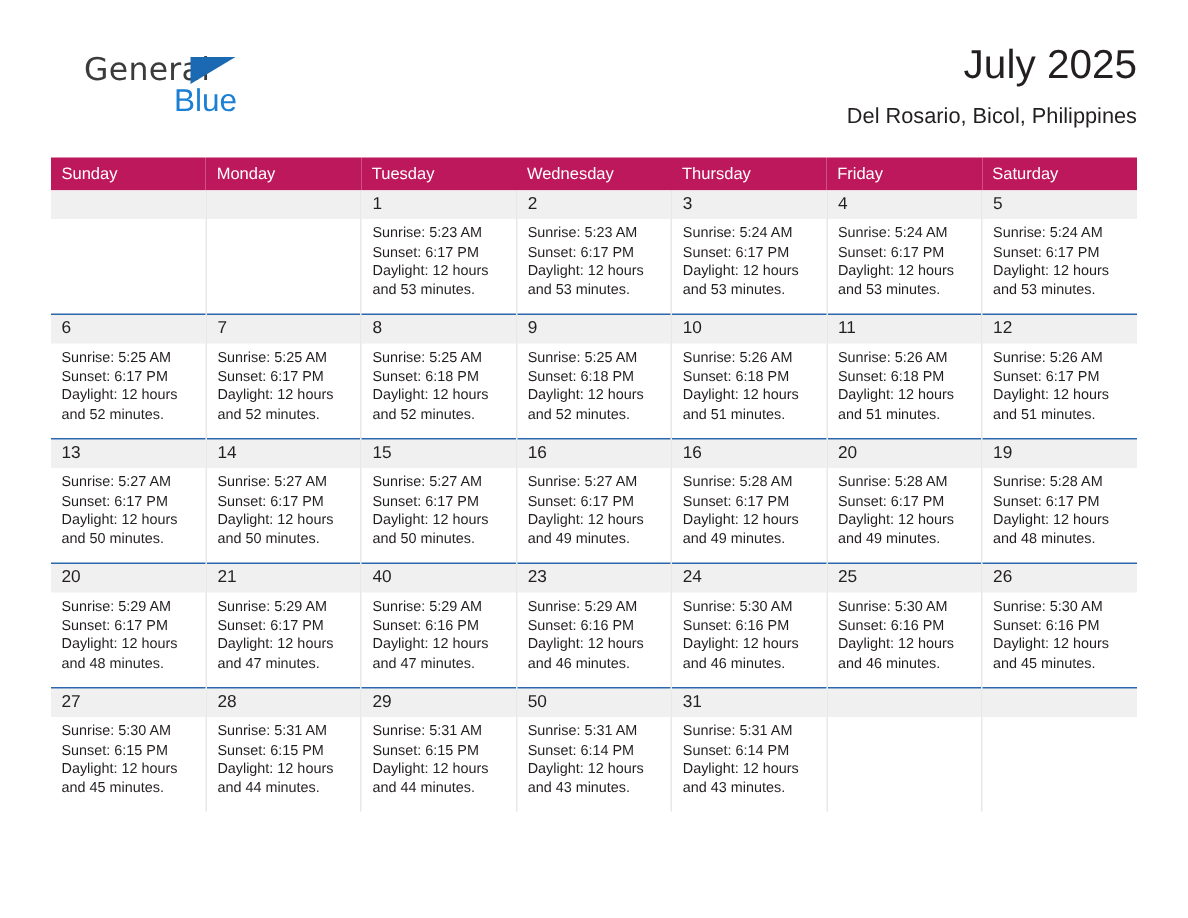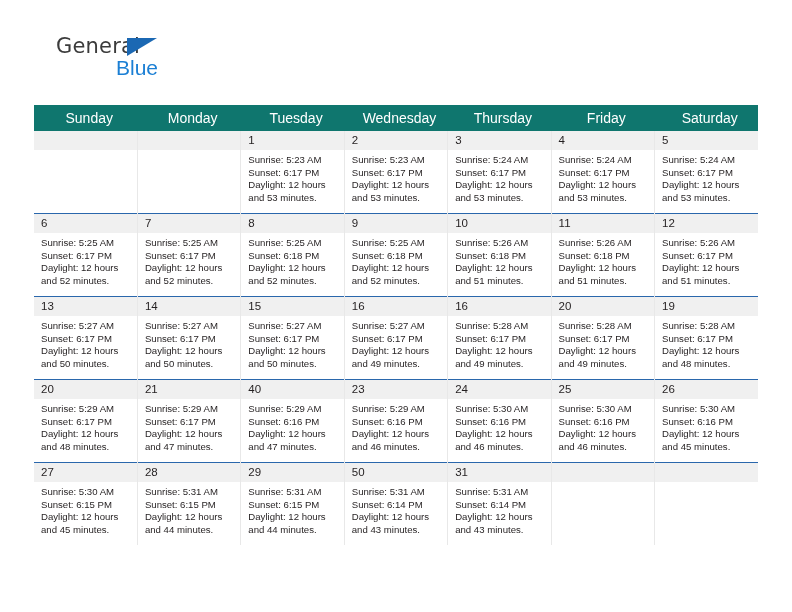--- a/index.html
+++ b/index.html
@@ -86,25 +86,25 @@
   
   .calendar {
     position: absolute;
     left: 34px;
     top: 105px;
     width: 724px;
     border-collapse: collapse;
     table-layout: fixed;
   }
   .calendar th {
-    background: #0f766e;
+    background: #be185d;
     color: #ffffff;
-    font-size: 14px;
+    font-size: 11px;
     font-weight: normal;
-    text-align: center;
+    text-align: left;
     padding: 5px 0 5px 7px;
     height: 12px;
     border: none;
   }
   .calendar td {
     vertical-align: top;
     padding: 0;
     height: 82px;
     border-top: 1.6px solid #2a67ac;
     border-right: 1px solid #e8e8e8;
@@ -144,20 +144,24 @@
 <div class="page">
 
   <div class="header">
 
     <div class="brand">
       <span class="brand-general">General</span>
       <span class="brand-tri"></span>
       <span class="brand-blue">Blue</span>
     </div>
 
+    <div class="title-block">
+      <div class="cal-title">July 2025</div>
+      <div class="cal-subtitle">Del Rosario, Bicol, Philippines</div>
+    </div>
 
   </div>
 
   <table class="calendar">
     <thead>
       <tr id="weekday-row">
           <th>Sunday</th>
           <th>Monday</th>
           <th>Tuesday</th>
           <th>Wednesday</th>

